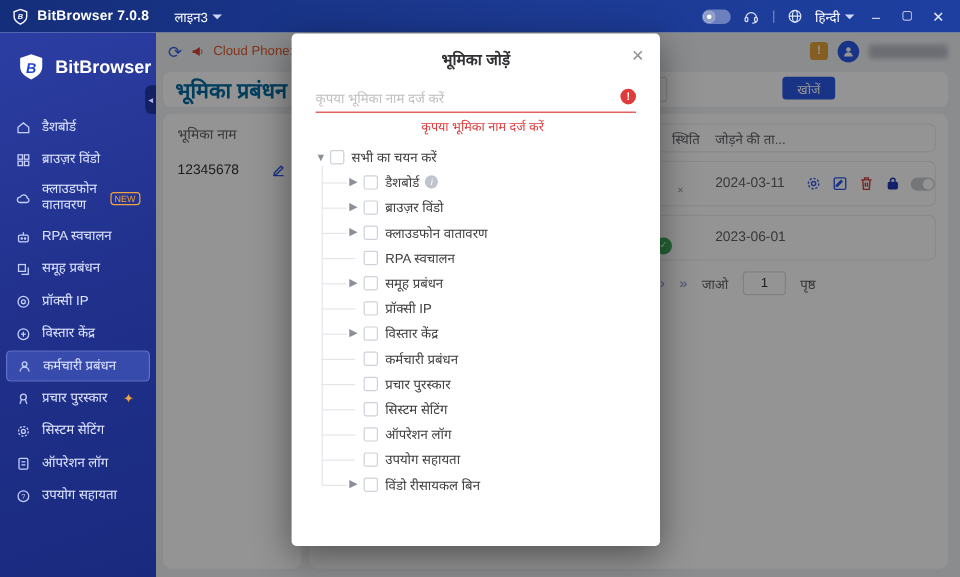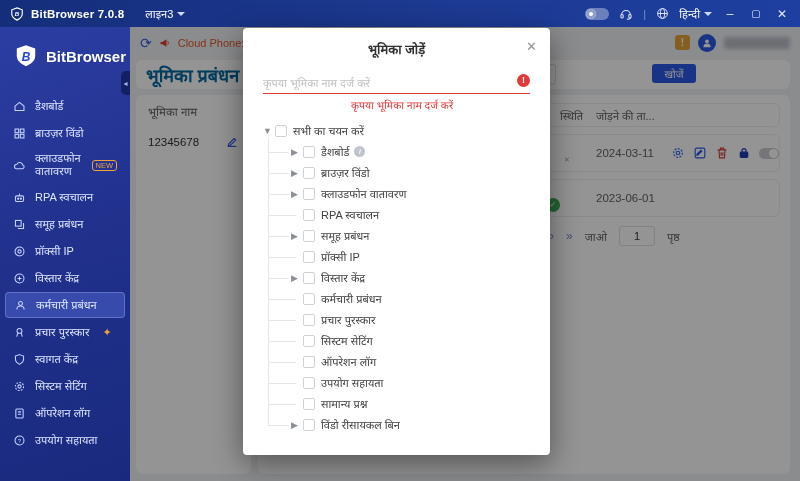--- a/index.html
+++ b/index.html
@@ -222,26 +222,20 @@
     <div class="nav-item">
       <svg class="nav-icon" viewBox="0 0 16 16">
           <circle cx="8" cy="6" r="3"></circle>
           <path d="M6 8.5 4.5 13M10 8.5 11.5 13"></path>
         </svg>
       <span class="nav-label">प्रचार पुरस्कार</span>
       <span class="sparkle">✦</span>
       </div>
     <div class="nav-item">
       <svg class="nav-icon" viewBox="0 0 16 16">
-          <path d="M8 2l5 1.8v4c0 3-2.3 4.8-5 6.2-2.7-1.4-5-3.2-5-6.2v-4L8 2z"></path>
-        </svg>
-      <span class="nav-label">स्वागत केंद्र</span>
-      </div>
-    <div class="nav-item">
-      <svg class="nav-icon" viewBox="0 0 16 16">
           <circle cx="8" cy="8" r="5" stroke-dasharray="2.2 1.6"></circle>
           <circle cx="8" cy="8" r="2"></circle>
         </svg>
       <span class="nav-label">सिस्टम सेटिंग</span>
       </div>
     <div class="nav-item">
       <svg class="nav-icon" viewBox="0 0 16 16">
           <rect x="3.5" y="2.5" width="9" height="11" rx="1.2"></rect>
           <path d="M6 6h4M6 9h4"></path>
         </svg>
@@ -424,25 +418,20 @@
             <div class="t-row leaf">
                 <span class="arw"></span>
                 <span class="cb"></span>
                 <span>ऑपरेशन लॉग</span>
               </div>
             <div class="t-row leaf">
                 <span class="arw"></span>
                 <span class="cb"></span>
                 <span>उपयोग सहायता</span>
               </div>
-            <div class="t-row leaf">
-                <span class="arw"></span>
-                <span class="cb"></span>
-                <span>सामान्य प्रश्न</span>
-              </div>
             <div class="t-row">
                 <span class="arw">▶</span>
                 <span class="cb"></span>
                 <span>विंडो रीसायकल बिन</span>
               </div>
           </div>
         </div>
       </span>
     </div>
   </div>

